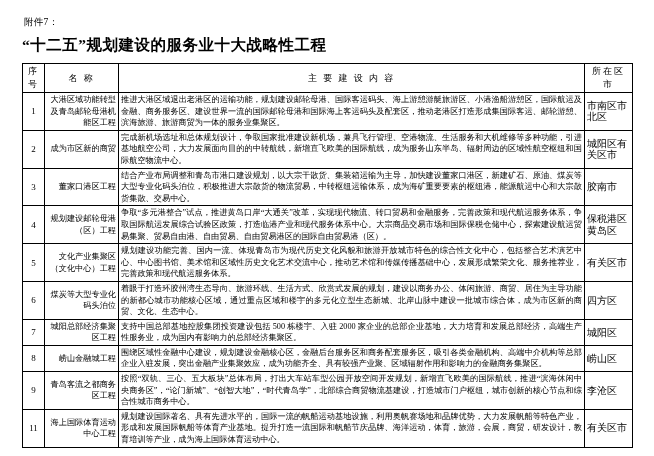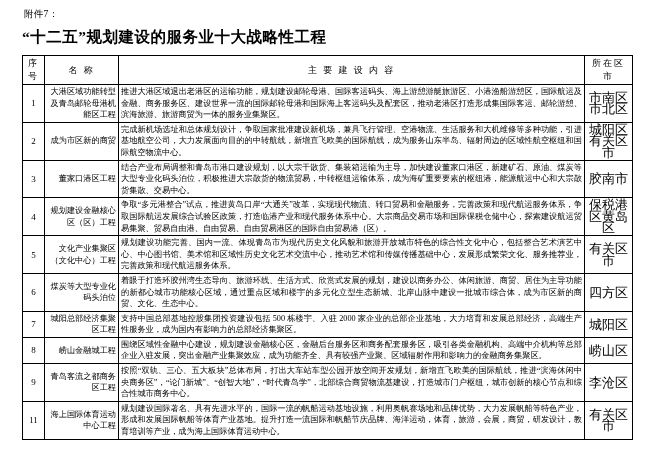--- a/index.html
+++ b/index.html
@@ -12,21 +12,21 @@
     height: 456px;
     font-family: "Liberation Serif", "DejaVu Serif", serif;
     color: #000000;
     overflow: hidden;
   }
   .page {
     position: relative;
     width: 654px;
     height: 456px;
     box-sizing: border-box;
-    padding: 8px 22px 0 22px;
+    padding: 16px 22px 0 22px;
   }
   .attachment-label {
     font-size: 9.5px;
     line-height: 13px;
     margin: 0 0 6px 2px;
     letter-spacing: 0.3px;
   }
   .doc-title {
     text-align: left;
     font-size: 15.5px;
@@ -70,22 +70,21 @@
   }
   td.content {
     text-align: justify;
     font-size: 8.2px;
     line-height: 11.6px;
     padding: 2px 3px;
     text-indent: 0;
     font-family: Liberation Serif, serif;
   }
   td.region {
-    text-align: center;
-    font-size: 13px;
+    font-size: 10px;
     line-height: 11.5px;
     margin-left: 44px;
   }
 </style>
 </head>
 <body>
 
 <div class="page">
 
   <div class="attachment-label">附件7：</div>
@@ -121,21 +120,21 @@
         <td class="region">城阳区有关区市</td>
       </tr>
       <tr>
         <td class="no">3</td>
         <td class="name">董家口港区工程</td>
         <td class="content">结合产业布局调整和青岛市港口建设规划，以大宗干散货、集装箱运输为主导，加快建设董家口港区，新建矿石、原油、煤炭等大型专业化码头泊位，积极推进大宗散货的物流贸易，中转枢纽运输体系，成为海矿重要要素的枢纽港，能源航运中心和大宗散货集散、交易中心。</td>
         <td class="region">胶南市</td>
       </tr>
       <tr>
         <td class="no">4</td>
-        <td class="name">规划建设金融核心区（区）工程</td>
+        <td class="name">规划建设邮轮母港（区）工程</td>
         <td class="content">争取“多元港整合”试点，推进黄岛口岸“大通关”改革，实现现代物流、转口贸易和金融服务，完善政策和现代航运服务体系，争取国际航运发展综合试验区政策，打造临港产业和现代服务体系中心。大宗商品交易市场和国际保税仓储中心，探索建设航运贸易集聚、贸易自由港、自由贸易、自由贸易港区的国际自由贸易港（区）。</td>
         <td class="region">保税港区黄岛区</td>
       </tr>
       <tr>
         <td class="no">5</td>
         <td class="name">文化产业集聚区（文化中心）工程</td>
         <td class="content">规划建设功能完善、国内一流、体现青岛市为现代历史文化风貌和旅游开放城市特色的综合性文化中心，包括整合艺术演艺中心、中心图书馆、美术馆和区域性历史文化艺术交流中心，推动艺术馆和传媒传播基础中心，发展形成繁荣文化、服务推荐业，完善政策和现代航运服务体系。</td>
         <td class="region">有关区市</td>
       </tr>
       <tr>

